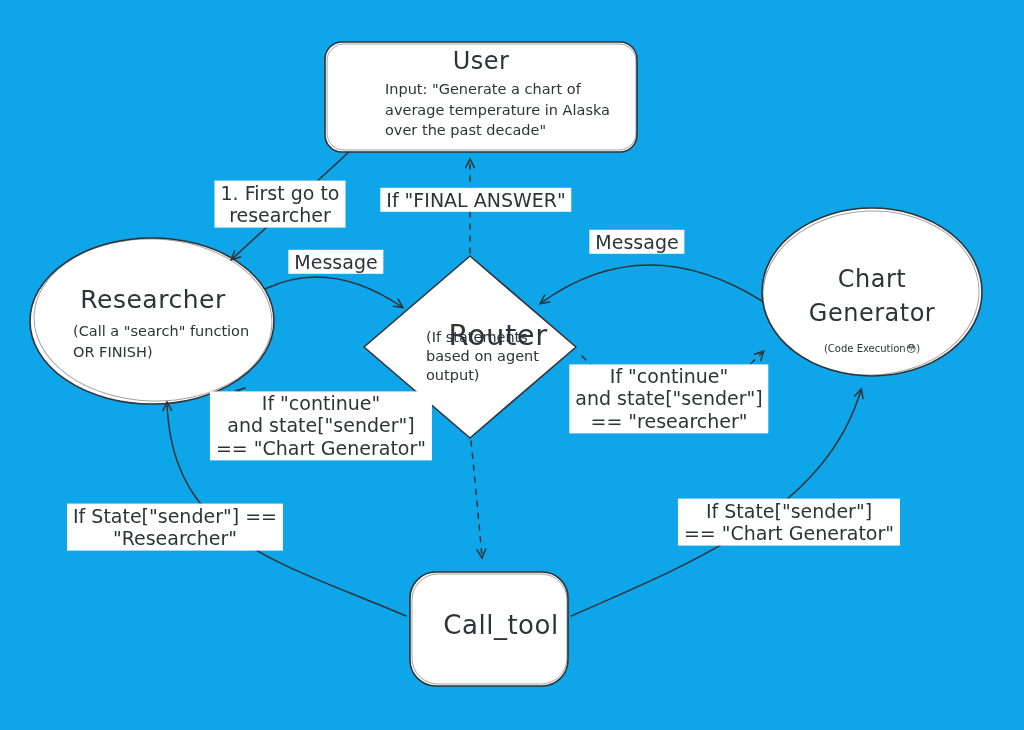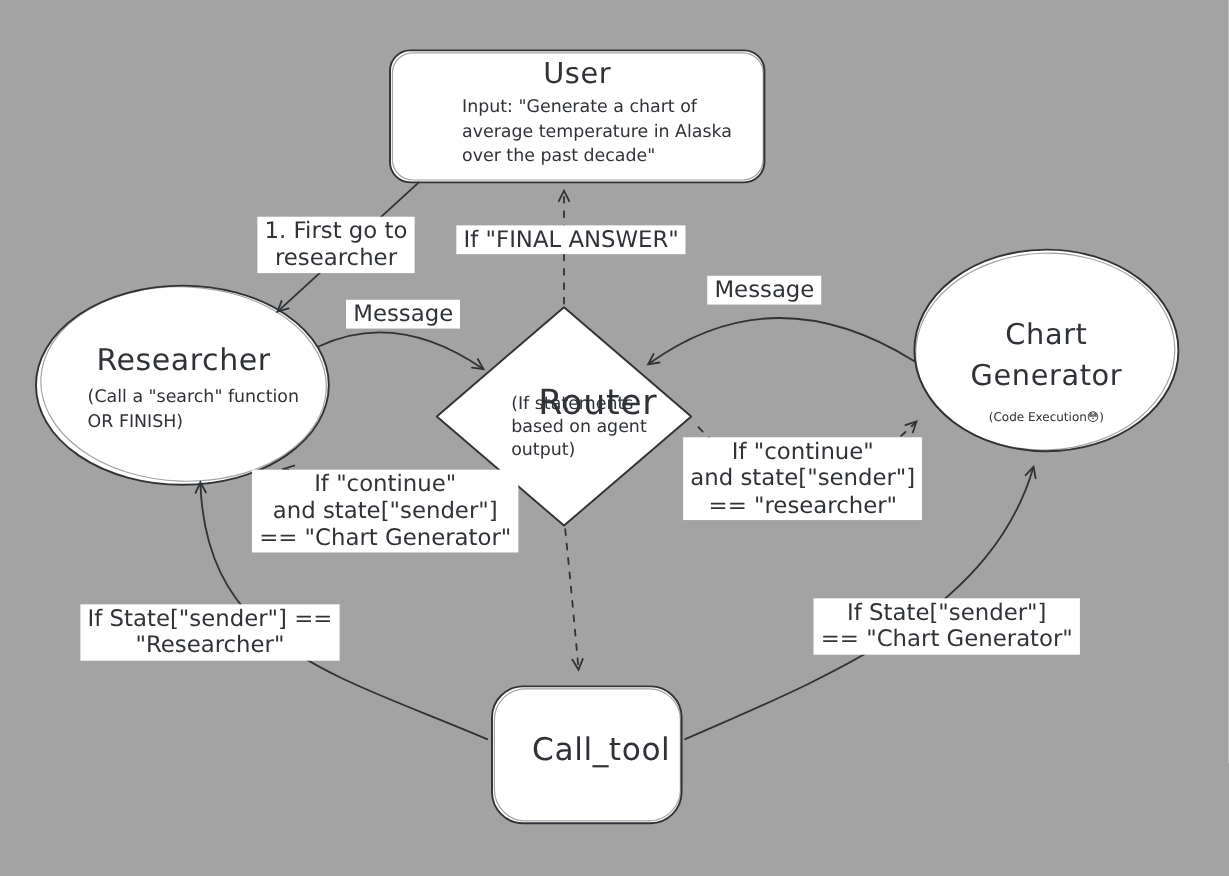--- a/index.html
+++ b/index.html
@@ -1,17 +1,17 @@
 <!DOCTYPE html>
 <html><head>
 <meta charset="utf-8">
 <style>
   html,body{margin:0;padding:0;background:#fff;}
   .canvas{
-    position:relative;width:1024px;height:730px;background:#a3a3a3;
+    position:relative;width:1024px;height:730px;background:#0ea5e9;
     font-family:"DejaVu Sans",sans-serif;color:#2f3337;overflow:hidden;
   }
   .canvas svg{position:absolute;left:0;top:0;}
   .t{position:absolute;white-space:pre-line;color:#2f3337;}
   .ctr{transform:translate(-50%,0);text-align:center;}
   .mid{transform:translate(-50%,-50%);text-align:center;}
   .elabel{background:#ffffff;padding:1px 6px;font-size:19px;line-height:1.18;}
   .node-title{font-size:24px;letter-spacing:.5px;}
   .node-body{font-size:14.5px;line-height:1.42;}
 </style>

